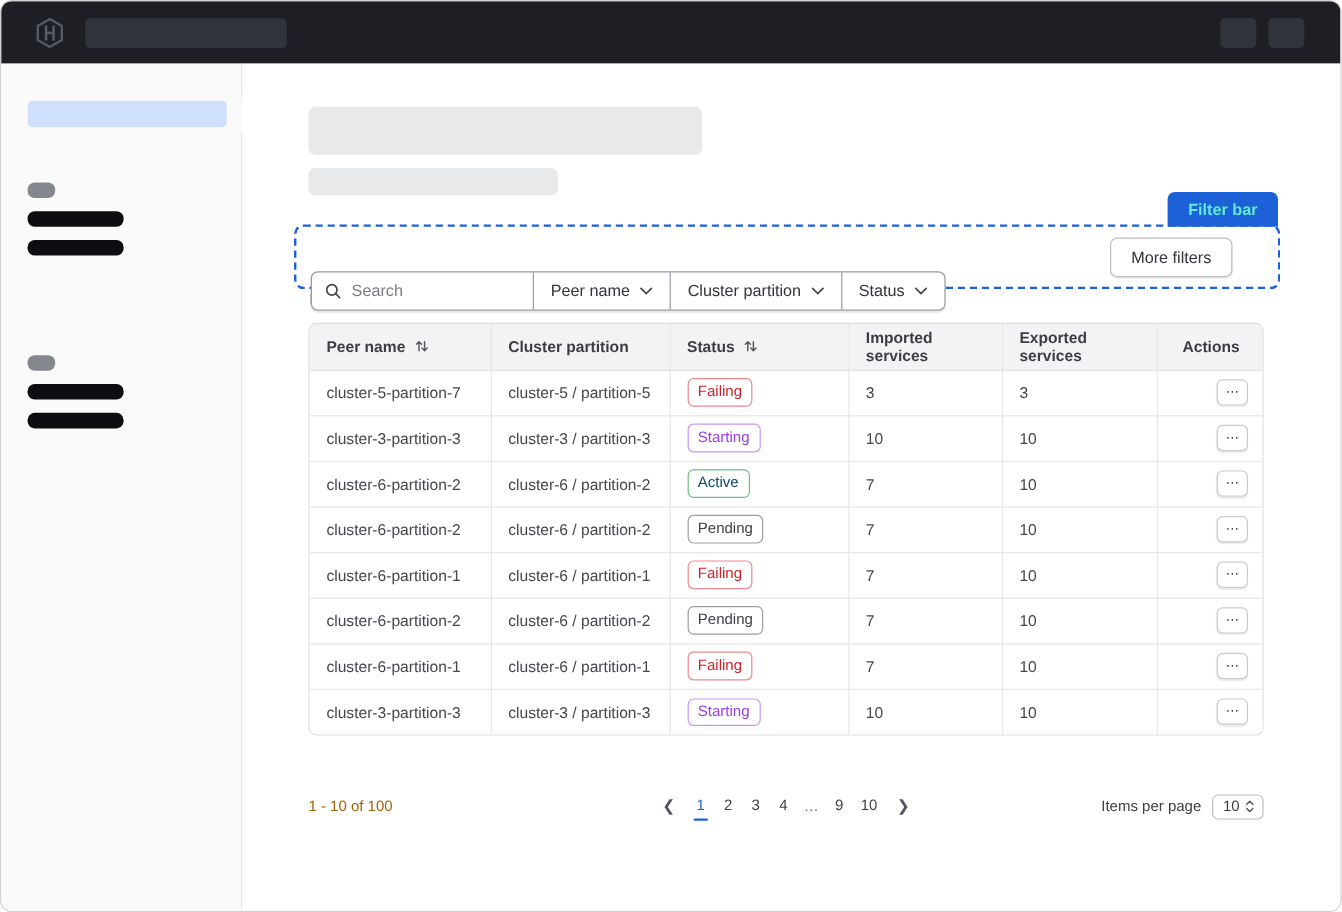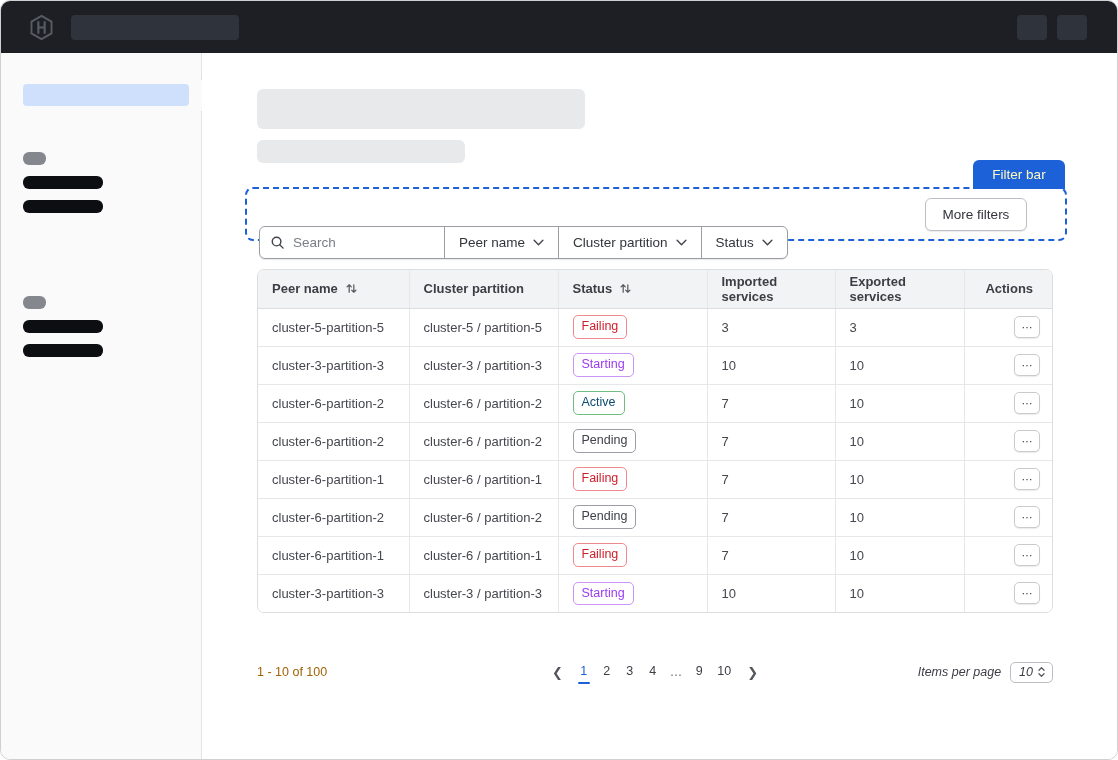--- a/index.html
+++ b/index.html
@@ -21,22 +21,22 @@
   .sb-pill { position:absolute; left:22px; width:23px; height:13px; background:#84878e; border-radius:6px; }
   .sb-bar { position:absolute; left:22px; width:80px; height:13px; background:#0d0e11; border-radius:6px; }
 
   .main { position:relative; flex:1; background:#ffffff; }
 
   
   .skel-title { position:absolute; left:55px; top:36px; width:328px; height:40px; background:#e8e9ea; border-radius:6px; }
   .skel-sub   { position:absolute; left:55px; top:87px; width:208px; height:23px; background:#e8e9ea; border-radius:6px; }
 
   
-  .filter-tag { position:absolute; left:771px; top:107px; width:92px; height:29px; background:#1c61d8; color:#fef9c3;
-    font-size:13.5px; font-weight:normal; display:flex; align-items:center; justify-content:center; border-radius:6px 6px 0 0; z-index:3; }
+  .filter-tag { position:absolute; left:771px; top:107px; width:92px; height:29px; background:#1c61d8; color:#5eead4;
+    font-size:13.5px; font-weight:bold; display:flex; align-items:center; justify-content:center; border-radius:6px 6px 0 0; z-index:3; }
   .filter-box { position:absolute; left:43px; top:134px; width:822px; height:54px; border:2px dashed #1c61d8; border-radius:8px; z-index:2; }
   .filter-controls { position:absolute; left:12px; top:9px; height:33px; display:flex; background:#fff;
     border:1px solid #9a9da4; border-radius:6px; box-shadow:0 1px 1px rgba(60,62,70,.12);margin-top:28px; }
   .search-seg { display:flex; align-items:center; width:184px; padding:0 10px; }
   .search-seg input { border:none; outline:none; width:130px; font-size:13.5px; color:#3c3e45; font-family:inherit; background:transparent; }
   .search-seg input::placeholder { color:#7a7d84; }
   .dd-seg { display:flex; align-items:center; gap:8px; padding:0 14px; border-left:1px solid #9a9da4;
     font-size:13.5px; color:#33353c; cursor:pointer; white-space:nowrap; }
   .more-filters { position:absolute; right:38px; top:9px; width:102px; height:33px; background:#fff; border:1px solid #bcbec3;
     border-radius:6px; font-size:13.5px; color:#33353c; font-family:inherit; cursor:pointer; box-shadow:0 1px 1px rgba(60,62,70,.1); }
@@ -60,21 +60,21 @@
 
   
   .pagination { position:absolute; left:55px; top:604px; width:796px; height:30px; display:flex; align-items:center; }
   .pg-left { flex:1; font-size:12.5px; color:#a16207; }
   .pg-center { display:flex; align-items:center; gap:7px; }
   .pg-num { min-width:16px; text-align:center; font-size:12.5px; color:#3c3e45; padding:3px 3px 5px; cursor:pointer; position:relative; }
   .pg-num.current { color:#1c61d8; }
   .pg-num.current::after { content:""; position:absolute; left:2px; right:2px; bottom:-1px; height:2px; background:#1c61d8; border-radius:1px; }
   .pg-ellipsis { font-size:12.5px; color:#63666d; padding:0 2px; }
   .pg-chev { background:none; border:none; color:#53565c; font-size:13px; cursor:pointer; padding:2px 6px; font-family:inherit; }
-  .pg-right { flex:1; display:flex; align-items:center; justify-content:flex-end; gap:9px;font-style:italic; }
+  .pg-right { flex:1; display:flex; align-items:center; justify-content:flex-end; gap:9px; }
   .ipp-label { font-size:12.5px; color:#3c3e45; }
   .ipp-select { display:flex; align-items:center; gap:4px; border:1px solid #bcbec3; border-radius:5px; background:#fff;
     padding:2px 6px 3px 8px; font-size:12.5px; color:#3c3e45; cursor:pointer; }
 
   .icon { display:inline-flex; flex:0 0 auto; }
 </style>
 </head>
 <body>
 
 <div class="frame">
@@ -193,21 +193,21 @@
               <th>
                   <span class="th-inner">
                     <span>Exported services</span>
                   </span>
                 </th>
               <th>Actions</th>
             </tr>
           </thead>
           <tbody>
         <tr>
-          <td>cluster-5-partition-5</td>
+          <td>cluster-5-partition-7</td>
           <td>cluster-5 / partition-5</td>
           <td><span class="badge" style="color: rgb(208, 30, 41); border-color: rgb(238, 138, 142);">Failing</span></td>
           <td>3</td>
           <td>3</td>
           <td><button class="more-btn">⋯</button></td>
         </tr>
 
         <tr>
           <td>cluster-3-partition-3</td>
           <td>cluster-3 / partition-3</td>

